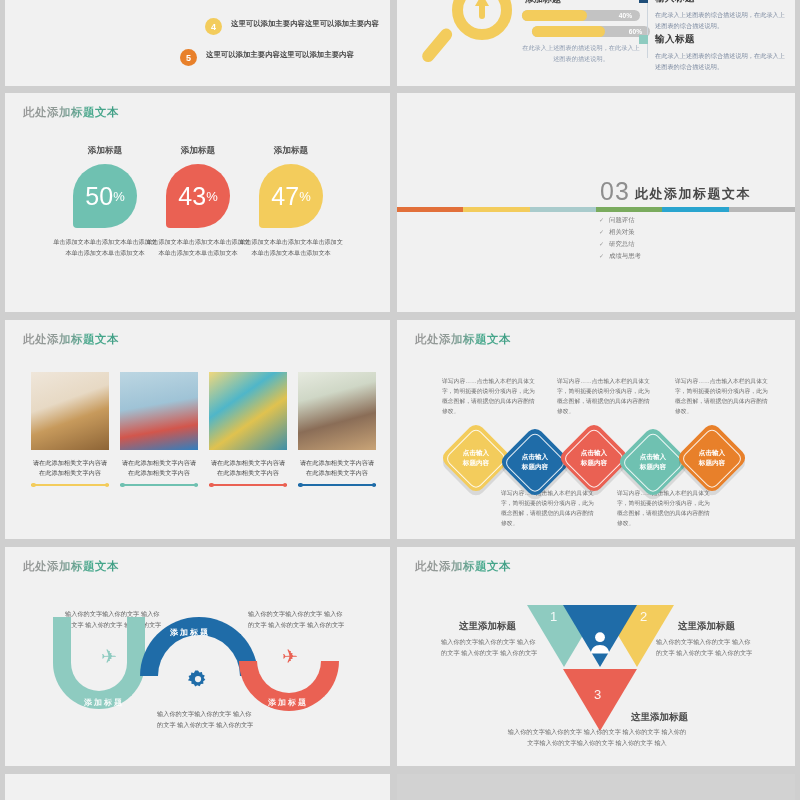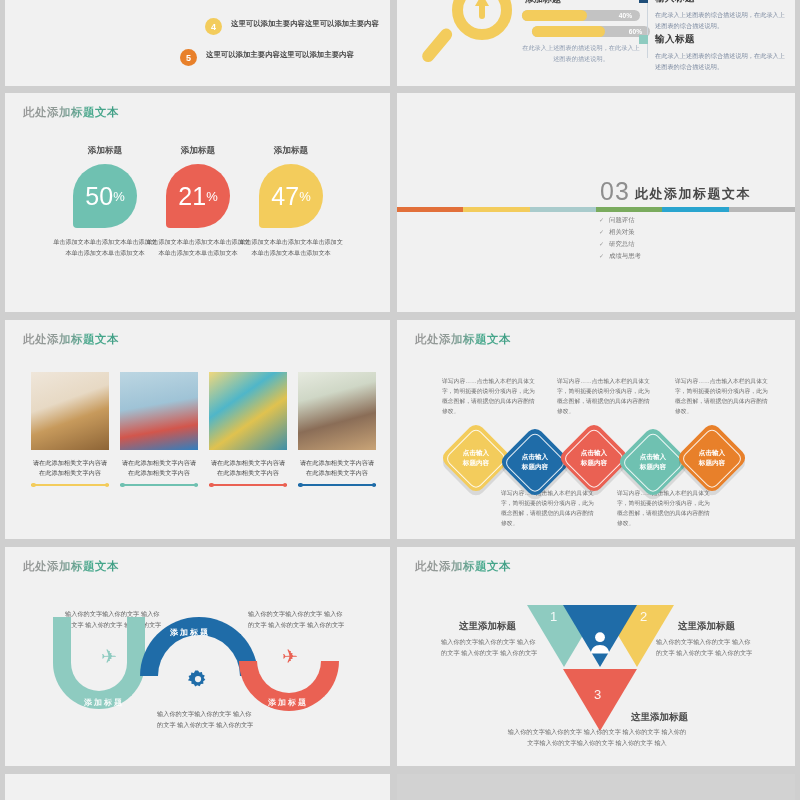--- a/index.html
+++ b/index.html
@@ -170,21 +170,21 @@
       <div class="pct-drop" style="background:#6fc1b1;">
         <b>50</b>
           <i>%</i>
       </div>
       <div class="pct-desc">单击添加文本单击添加文本单击添加文本单击添加文本单击添加文本</div>
     </div>
 
     <div class="pct-col" style="left:139px;">
       <div class="pct-head">添加标题</div>
       <div class="pct-drop" style="background:#ea6153;">
-        <b>21</b>
+        <b>43</b>
           <i>%</i>
       </div>
       <div class="pct-desc">单击添加文本单击添加文本单击添加文本单击添加文本单击添加文本</div>
     </div>
 
     <div class="pct-col" style="left:232px;">
       <div class="pct-head">添加标题</div>
       <div class="pct-drop" style="background:#f3cc5c;">
         <b>47</b>
           <i>%</i>

